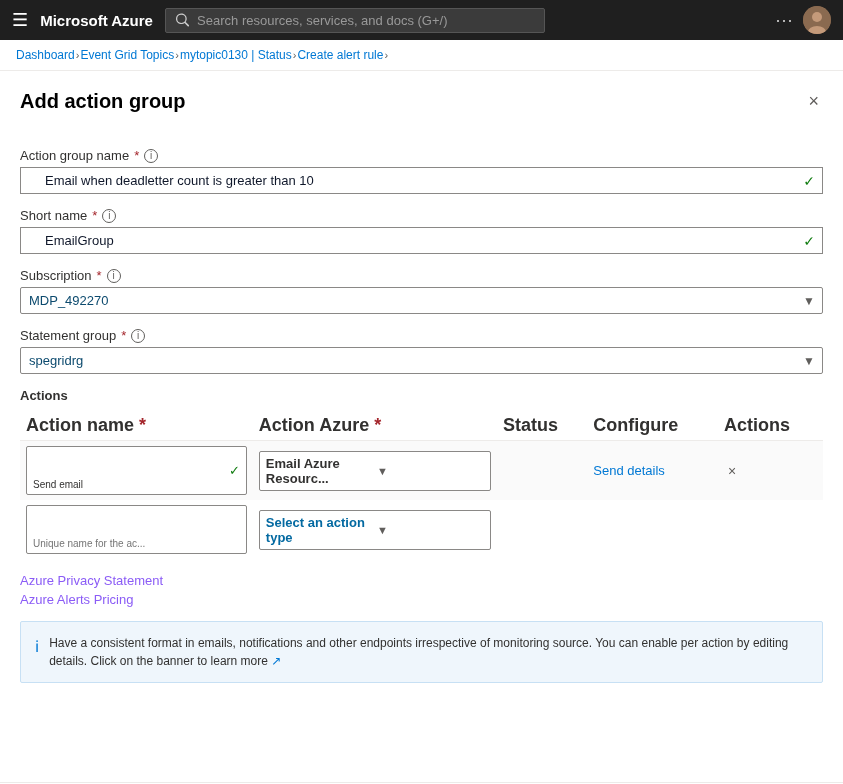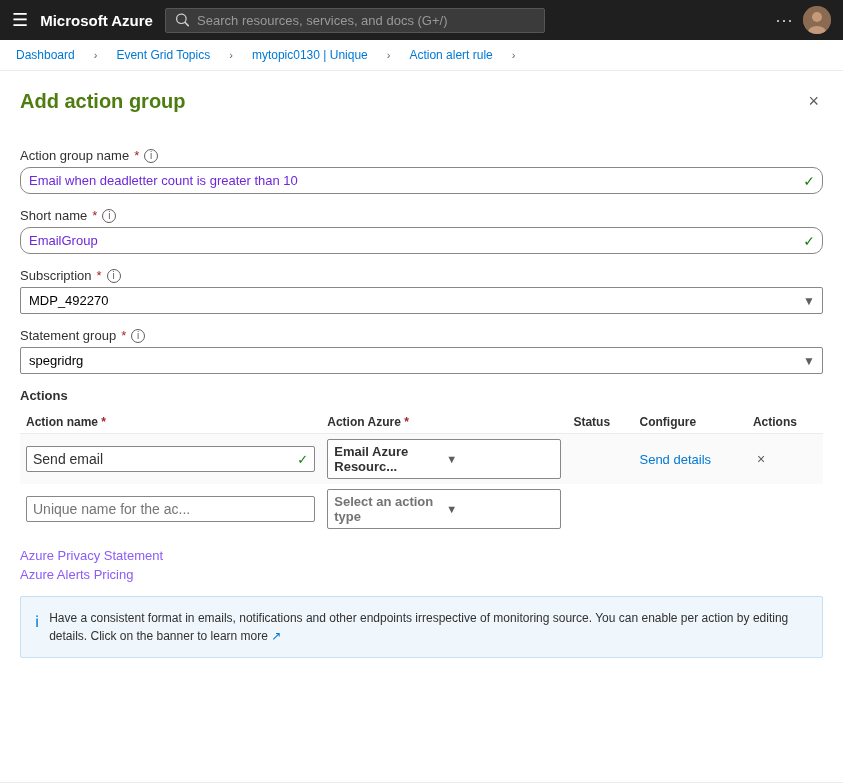--- a/index.html
+++ b/index.html
@@ -47,21 +47,21 @@
 
     
     .breadcrumb {
       background: #fff;
       padding: 8px 16px;
       font-size: 12px;
       color: #0078d4;
       border-bottom: 1px solid #edebe9;
       display: flex;
       align-items: center;
-      gap: 19px;
+      gap: 1px;
       flex-wrap: wrap;
     }
     .breadcrumb a { color: #0078d4; text-decoration: none; }
     .breadcrumb .sep { color: #605e5c; font-size: 11px; }
 
     
     .main-container {
       background: #fff;
       padding: 16px 20px 0 20px;
       min-height: calc(784px - 40px - 33px);
@@ -69,21 +69,21 @@
     }
 
     
     .page-header {
       display: flex;
       align-items: center;
       justify-content: space-between;
       margin-bottom: 20px;
       padding-bottom: 12px;
     }
-    .page-title { font-size: 20px; font-weight: 600; color: #4d7c0f; }
+    .page-title { font-size: 20px; font-weight: 600; color: #000000; }
     .close-btn {
       background: none;
       border: none;
       font-size: 18px;
       color: #605e5c;
       cursor: pointer;
       padding: 4px;
     }
 
     
@@ -104,39 +104,39 @@
       width: 14px; height: 14px;
       border: 1px solid #605e5c;
       border-radius: 50%;
       font-size: 10px;
       color: #605e5c;
       cursor: pointer;
     }
     .form-input {
       width: 100%;
       border: 1px solid #8a8886;
-      border-radius: 10px;
-      padding: 5px 8px;
-      font-size: 13px;
-      color: #6d28d9;
+      border-radius: 0;
+      padding: 5px 24px;
+      font-size: 13px;
+      color: #0f172a;
       background: #fff;
       outline: none;
     }
 
     .form-select-wrapper {
       position: relative;
       width: 100%;
     }
     .form-select-wrapper select {
       width: 100%;
       border: 1px solid #8a8886;
       border-radius: 2px;
       padding: 5px 28px 5px 8px;
       font-size: 13px;
-      color: #000000;
+      color: #0c4a6e;
       background: #fff;
       appearance: none;
       outline: none;
       cursor: pointer;
     }
     .form-select-wrapper .chevron {
       position: absolute;
       right: 8px;
       top: 50%;
       transform: translateY(-50%);
@@ -160,21 +160,21 @@
       color: #107c10;
       font-size: 14px;
     }
 
     
     .actions-section { margin-bottom: 14px; }
     .actions-title { font-size: 13px; font-weight: 600; color: #323130; margin-bottom: 8px; }
     .actions-table { width: 100%; border-collapse: collapse; }
     .actions-table th {
       text-align: left;
-      font-size: 12px;
+      font-size: 18px;
       font-weight: 600;
       color: #323130;
       padding: 4px 6px;
       border-bottom: 1px solid #edebe9;
     }
     .actions-table td { padding: 5px 6px; vertical-align: middle; }
     .required-col { color: #a4262c; }
 
     .action-row-filled td { background: #fafafa; }
     .action-row-new td { background: #fff; }
@@ -183,21 +183,21 @@
       display: flex;
       align-items: center;
       border: 1px solid #8a8886;
       border-radius: 2px;
       background: #fff;
       padding: 4px 6px;
       gap: 4px;
       min-width: 110px;
     }
     .action-name-input input {
-      border: none; outline: none; font-size: 14px; flex: 1; background: transparent; color: #323130;
+      border: none; outline: none; font-size: 10px; flex: 1; background: transparent; color: #323130; margin-top: 28px;
     }
     .action-name-check { color: #107c10; font-size: 13px; }
 
     .action-type-select {
       display: flex;
       align-items: center;
       border: 1px solid #8a8886;
       border-radius: 2px;
       background: #fff;
       padding: 4px 6px;
@@ -288,23 +288,23 @@
       </svg>
     </div>
   </div>
 </div>
 
 <div class="breadcrumb">
   <a href="#">Dashboard</a>
   <span class="sep">›</span>
   <a href="#">Event Grid Topics</a>
   <span class="sep">›</span>
-  <a href="#">mytopic0130 | Unique</a>
+  <a href="#">mytopic0130 | Status</a>
   <span class="sep">›</span>
-  <a href="#">Action alert rule</a>
+  <a href="#">Create alert rule</a>
   <span class="sep">›</span>
 </div>
 
 <div class="main-container">
 
   <div class="page-header">
     <h1 class="page-title">Add action group</h1>
     <button class="close-btn">×</button>
   </div>
 
@@ -403,21 +403,21 @@
         </tr>
 
         <tr class="action-row-new">
           <td>
             <div class="action-name-input">
               <input type="text" placeholder="Unique name for the ac..." style="color: #1d4ed8;">
             </div>
           </td>
           <td>
             <div class="action-type-select">
-              <span style="color:#737373;">Select an action type</span>
+              <span style="color:#0369a1;">Select an action type</span>
               <span class="chev">▼</span>
             </div>
           </td>
           <td></td>
           <td></td>
           <td></td>
         </tr>
       </tbody>
     </table>
   </div>

